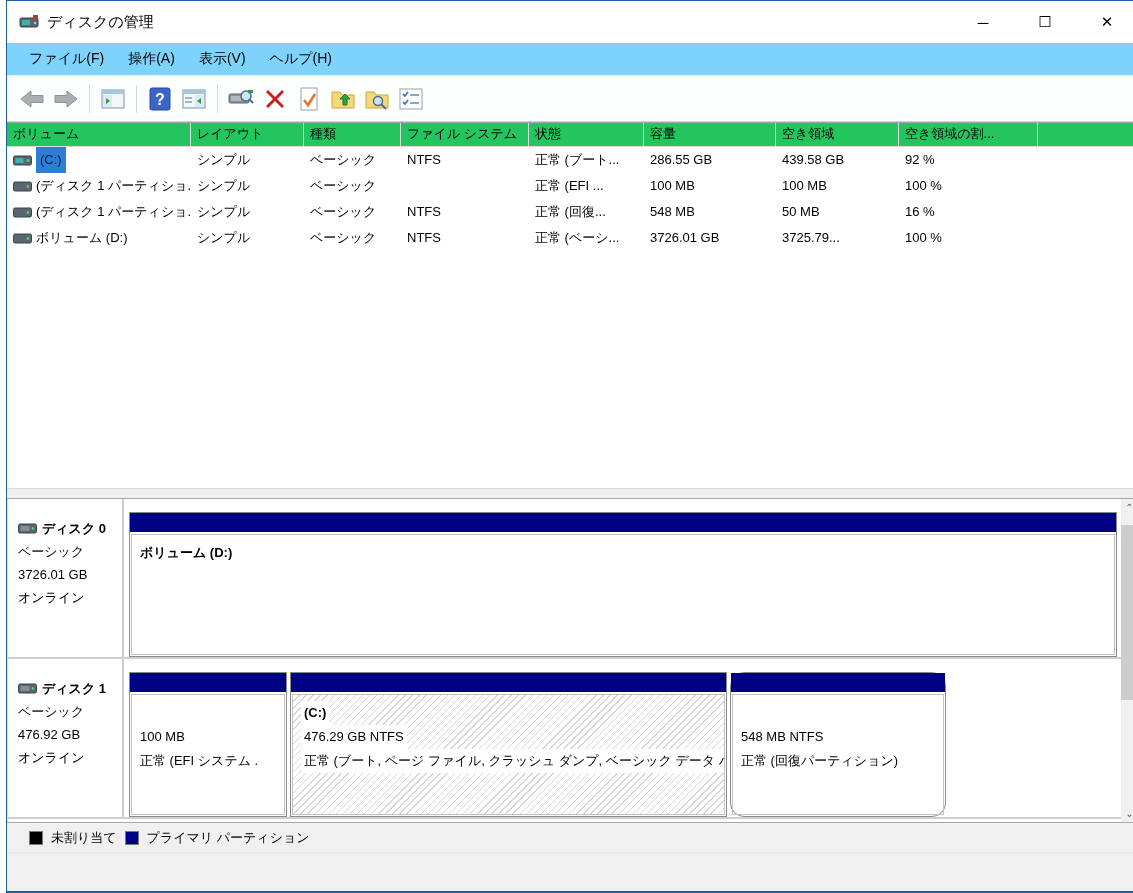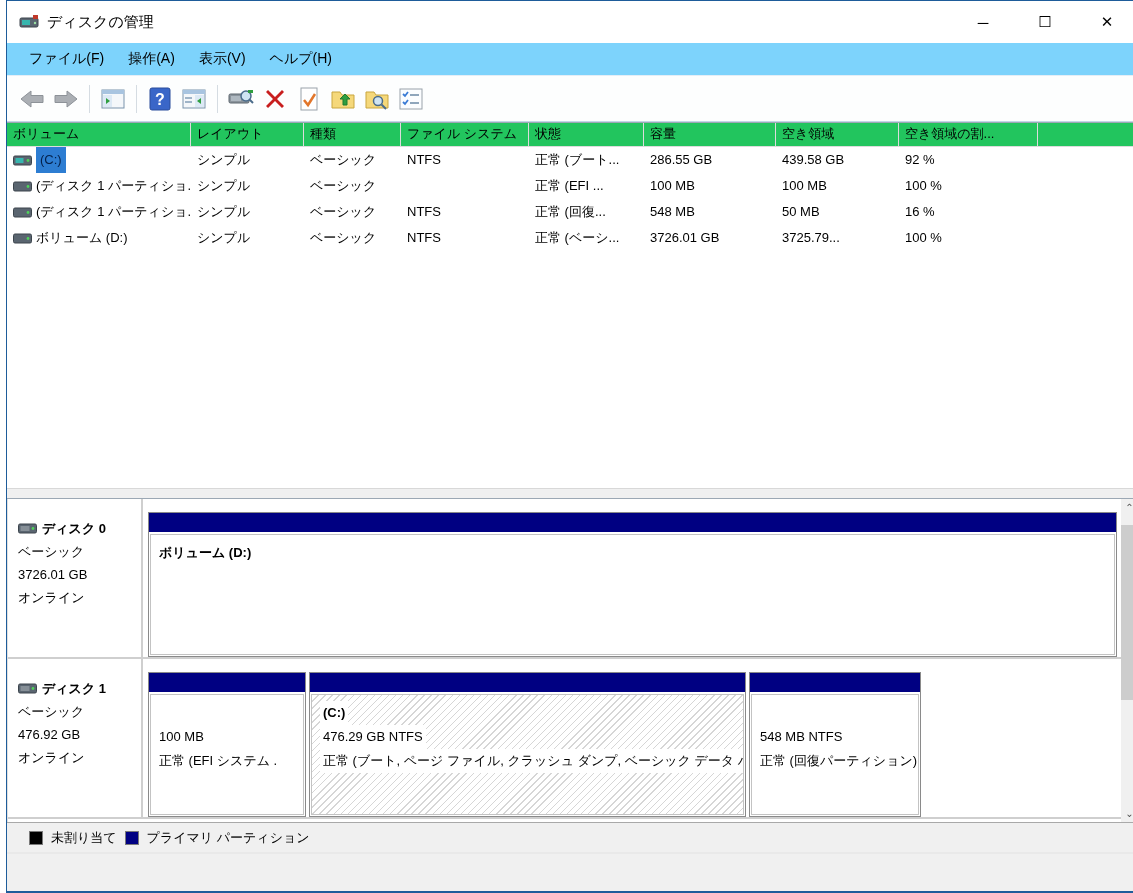--- a/index.html
+++ b/index.html
@@ -38,21 +38,21 @@
   .row-icon { width:19px; height:13px; flex:none; }
   .sel-label { background:#2D7DD2; color:#04204A; padding:1px 4px; }
 
   
   .splitter { height:10px; background:#F0F0F0; border-top:1px solid #D8D8D8; flex:none; }
 
   
   .graph-wrap { height:324px; flex:none; display:flex; border-top:1px solid #9CA8B4; }
   .graph-content { flex:1; background:#fff; overflow:hidden; border-left:1px solid #E0E0E0; }
   .disk-row { display:flex; height:160px; border-bottom:2px solid #CFCFCF; }
-  .disk-label { width:135px; flex:none; border-right:2px solid #CFCFCF; padding:18px 8px 4px 10px; line-height:23px; }
+  .disk-label { width:116px; flex:none; border-right:2px solid #CFCFCF; padding:18px 8px 4px 10px; line-height:23px; }
   .disk-name { display:flex; align-items:center; gap:5px; font-weight:bold; }
   .disk-graph { flex:1; padding:13px 4px 0 5px; display:flex; gap:3px; }
   .volbox { border:1px solid #8A8A8A; background:#fff; display:flex; flex-direction:column; height:145px; }
   .volbar { height:21px; background:#000082; border-bottom:2px solid #FFFFFF; flex:none; }
   .volbody { flex:1; border:1px solid #C3C3C3; margin:0 1px 1px 1px; padding:6px 8px; line-height:24px;
              white-space:nowrap; overflow:hidden; }
   .volbody .vtitle { font-weight:bold; }
   .volbody.hatched { background:repeating-linear-gradient(135deg,#ffffff 0 4px,#d6d6d6 4px 5px); }
   .volbody.hatched > div { background:#fff; display:table; padding:0 3px; }
   .flex1 { flex:1; }
@@ -320,21 +320,21 @@
             </div>
           </div>
           <div class="volbox" style="width:437px;">
             <div class="volbar"></div>
             <div class="volbody hatched">
               <div class="vtitle">(C:)</div>
               <div>476.29 GB NTFS</div>
               <div>正常 (ブート, ページ ファイル, クラッシュ ダンプ, ベーシック データ パ</div>
             </div>
           </div>
-          <div class="volbox" style="width:172px;">
+          <div class="volbox" style="width:216px;border-radius:14px;">
             <div class="volbar"></div>
             <div class="volbody">
               <div>&nbsp;</div>
               <div>548 MB NTFS</div>
               <div>正常 (回復パーティション)</div>
             </div>
           </div>
         </div>
       </div>
 

